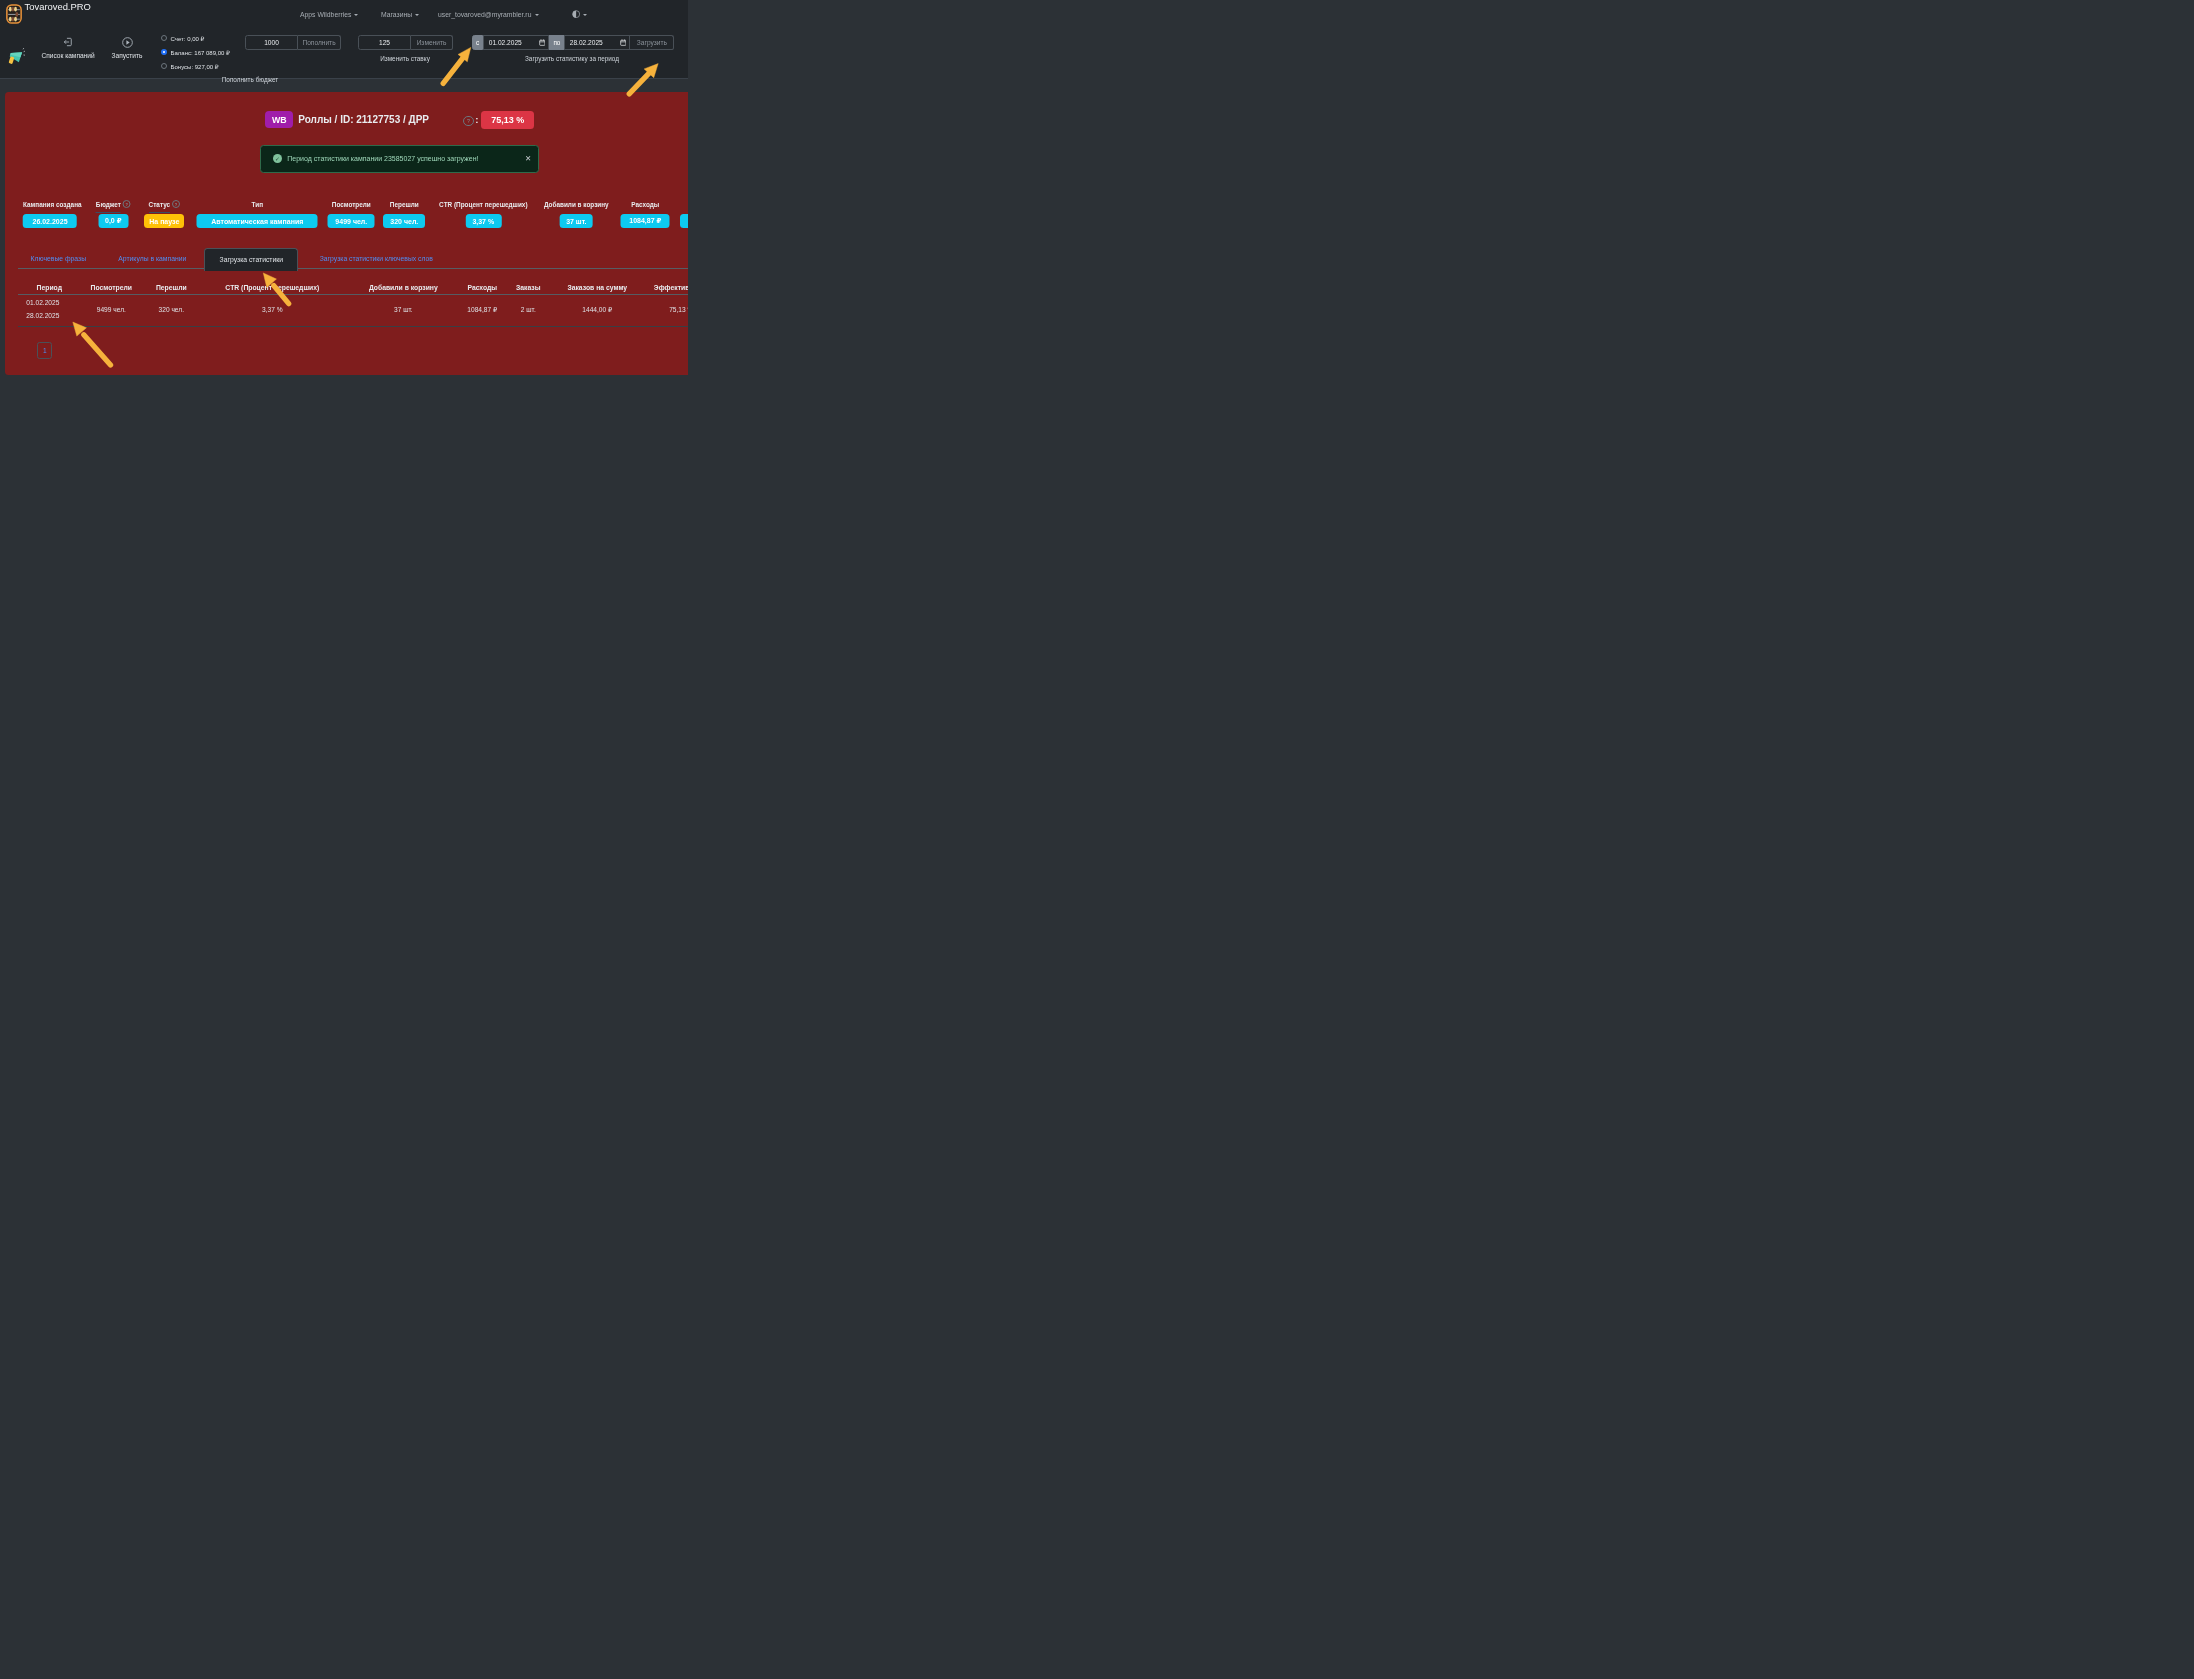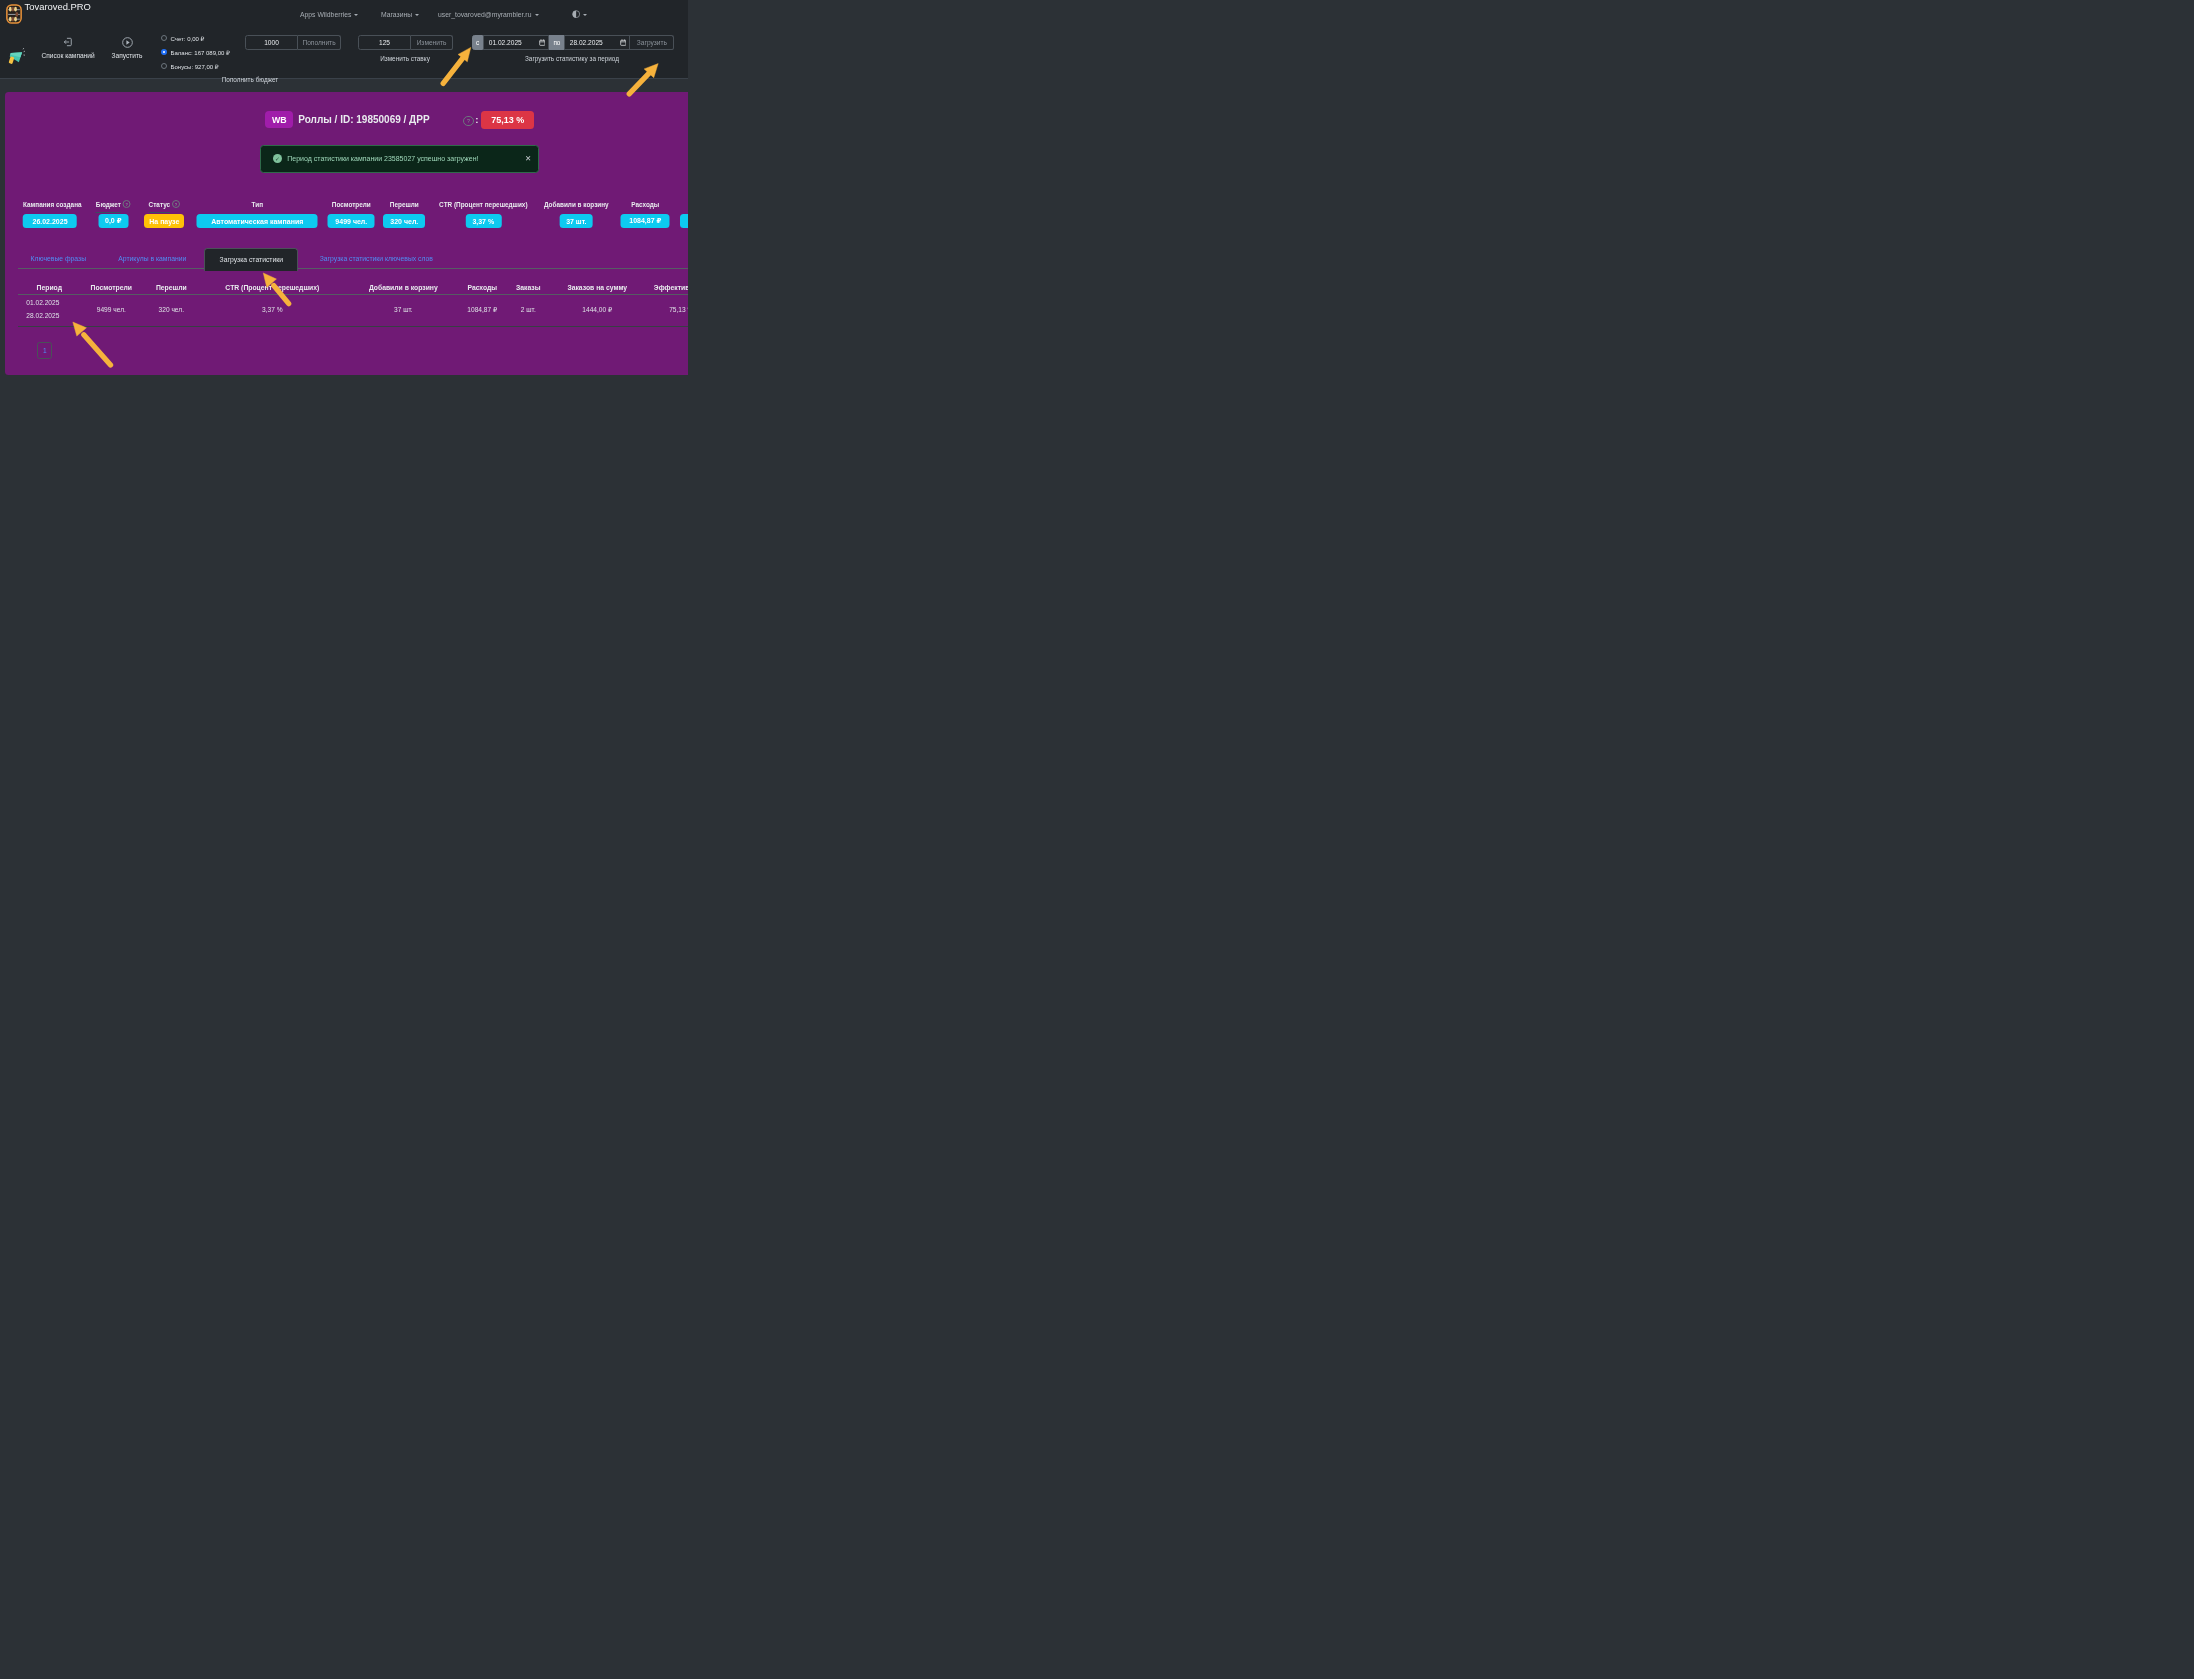--- a/index.html
+++ b/index.html
@@ -24,21 +24,21 @@
   .igroup{position:absolute;display:flex;height:15px;}
   .igroup .inp{height:15px;background:#212529;border:0.4px solid #495057;color:#e9ecef;font-size:6.6px;box-sizing:border-box;outline:none;font-family:inherit;}
   .igroup .inp.first{border-radius:2.6px 0 0 2.6px;}
   .igroup .btn{height:15px;background:#212529;border:0.4px solid #495057;border-left:none;color:#8a9199;font-size:6.6px;border-radius:0 2.6px 2.6px 0;display:flex;align-items:center;justify-content:center;cursor:pointer;box-sizing:border-box;font-family:inherit;}
   .addon{height:15px;background:#78818c;color:#fff;font-size:6.4px;display:flex;align-items:center;justify-content:center;box-sizing:border-box;border:0.4px solid #78818c;}
   .addon.first{border-radius:2.6px 0 0 2.6px;}
   .date-wrap{position:relative;height:15px;}
   .date-wrap .cal{position:absolute;right:4px;top:4px;pointer-events:none;}
 
   
-  #card{position:absolute;left:5.3px;top:92px;width:793px;height:283px;background:#701a75;border-radius:3.5px;}
+  #card{position:absolute;left:5.3px;top:92px;width:793px;height:283px;background:#7f1d1d;border-radius:3.5px;}
   .wb-badge{position:absolute;left:260px;top:19.3px;width:28px;height:16.7px;border-radius:4px;background:#a01daa;color:#fff;font-size:8.8px;font-weight:bold;display:flex;align-items:center;justify-content:center;}
   .page-title{position:absolute;left:293px;top:21.5px;font-size:10px;font-weight:bold;color:#e9ecef;white-space:nowrap;}
   .q-icon{border:0.7px solid #6c757d;border-radius:50%;color:#8a9199;display:inline-flex;align-items:center;justify-content:center;}
   .q-lg{position:absolute;left:458px;top:24px;width:8.3px;height:8.3px;font-size:5.3px;}
   .title-colon{position:absolute;left:470px;top:22px;font-size:9.7px;font-weight:bold;color:#e9ecef;}
   .drr-badge{position:absolute;left:476px;top:19px;width:53px;height:17.6px;border-radius:3.5px;background:#dc3545;color:#fff;font-size:9px;font-weight:bold;display:flex;align-items:center;justify-content:center;}
 
   .alert{position:absolute;left:255px;top:53px;width:277px;height:26px;background:#0b2619;border:0.4px solid #2f6a4a;border-radius:3.5px;}
   .alert .check{position:absolute;left:11.4px;top:8.3px;width:9.2px;height:9.2px;border-radius:50%;background:#7fc29c;color:#0a2e1c;font-size:5.7px;font-weight:bold;display:flex;align-items:center;justify-content:center;}
   .alert .msg{position:absolute;left:26px;top:8.8px;font-size:7px;color:#9fd8ba;white-space:nowrap;}
@@ -194,21 +194,21 @@
         </span>
       </span>
       <button class="btn" style="width:44px;">Загрузить</button>
     </div>
     <span class="sub-label" style="left:572px;top:26px;">Загрузить статистику за период</span>
   </div>
 
   <div id="card">
 
     <div class="wb-badge">WB</div>
-    <span class="page-title">Роллы / ID: 19850069 / ДРР</span>
+    <span class="page-title">Роллы / ID: 21127753 / ДРР</span>
     <span class="q-icon q-lg">?</span>
     <span class="title-colon">:</span>
     <div class="drr-badge">75,13 %</div>
 
     <div class="alert">
       <span class="check">✓</span>
       <span class="msg">Период статистики кампании 23585027 успешно загружен!</span>
       <span class="close">✕</span>
     </div>
 

